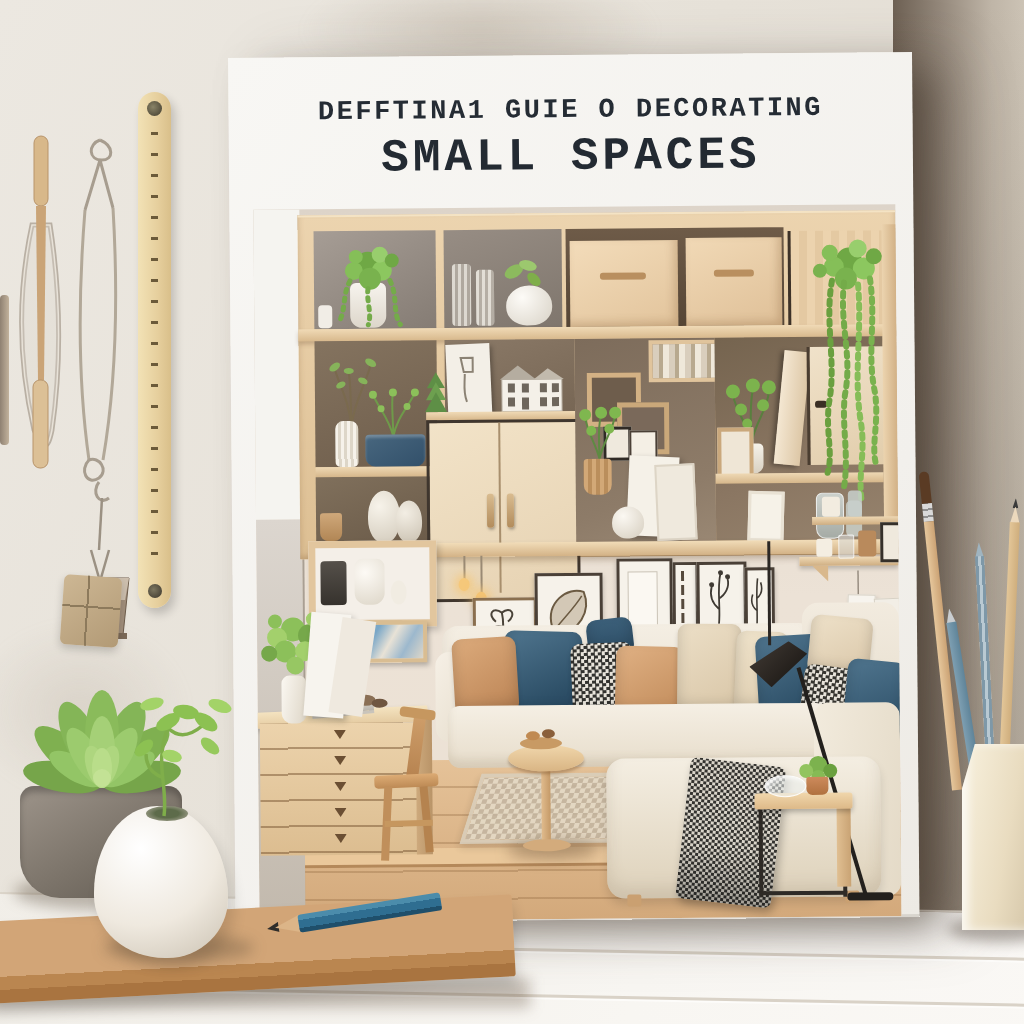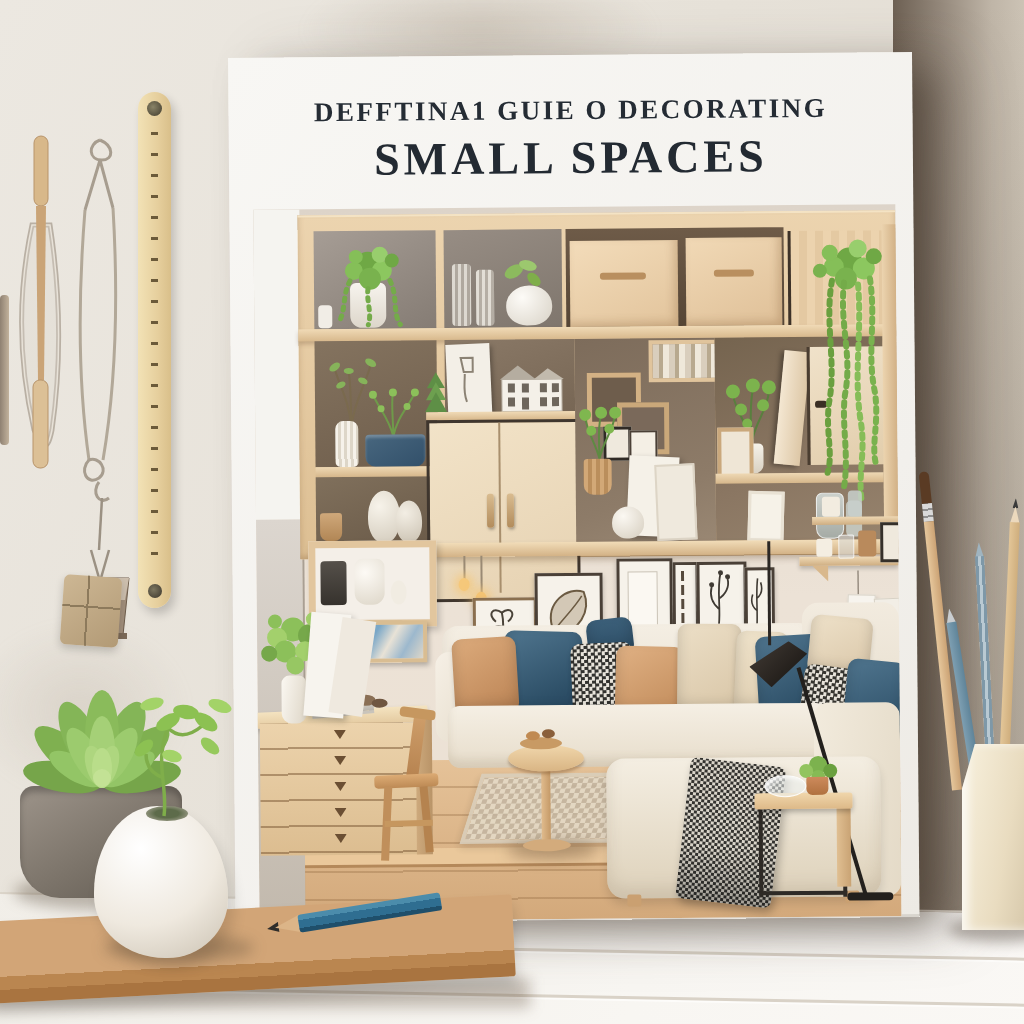--- a/index.html
+++ b/index.html
@@ -1,17 +1,17 @@
 <!DOCTYPE html>
 <html><head>
 <meta charset="utf-8">
 <style>
   html,body{margin:0;padding:0;background:#ddd;}
   #canvas{position:relative;width:1024px;height:1024px;overflow:hidden;
-          font-family:Liberation Serif, serif;background:#e9e4dc;}
+          font-family:Liberation Mono, monospace;background:#e9e4dc;}
   .abs{position:absolute;}
   .blur{filter:blur(7px);}
   .pil{position:absolute;border-radius:10px;box-shadow:inset 0 -8px 14px rgba(0,0,0,.18),0 3px 5px rgba(0,0,0,.12);}
   .navy{background:linear-gradient(155deg,#4b7089 10%,#2e5068 70%,#24415a);}
   .frame{position:absolute;background:#f6f2ea;border:3px solid #4a4037;box-shadow:0 3px 5px rgba(0,0,0,.25);}
   .wood{background:linear-gradient(#ecd4af,#ddbf93);}
   svg{display:block;}
 </style>
 </head>
 <body>

